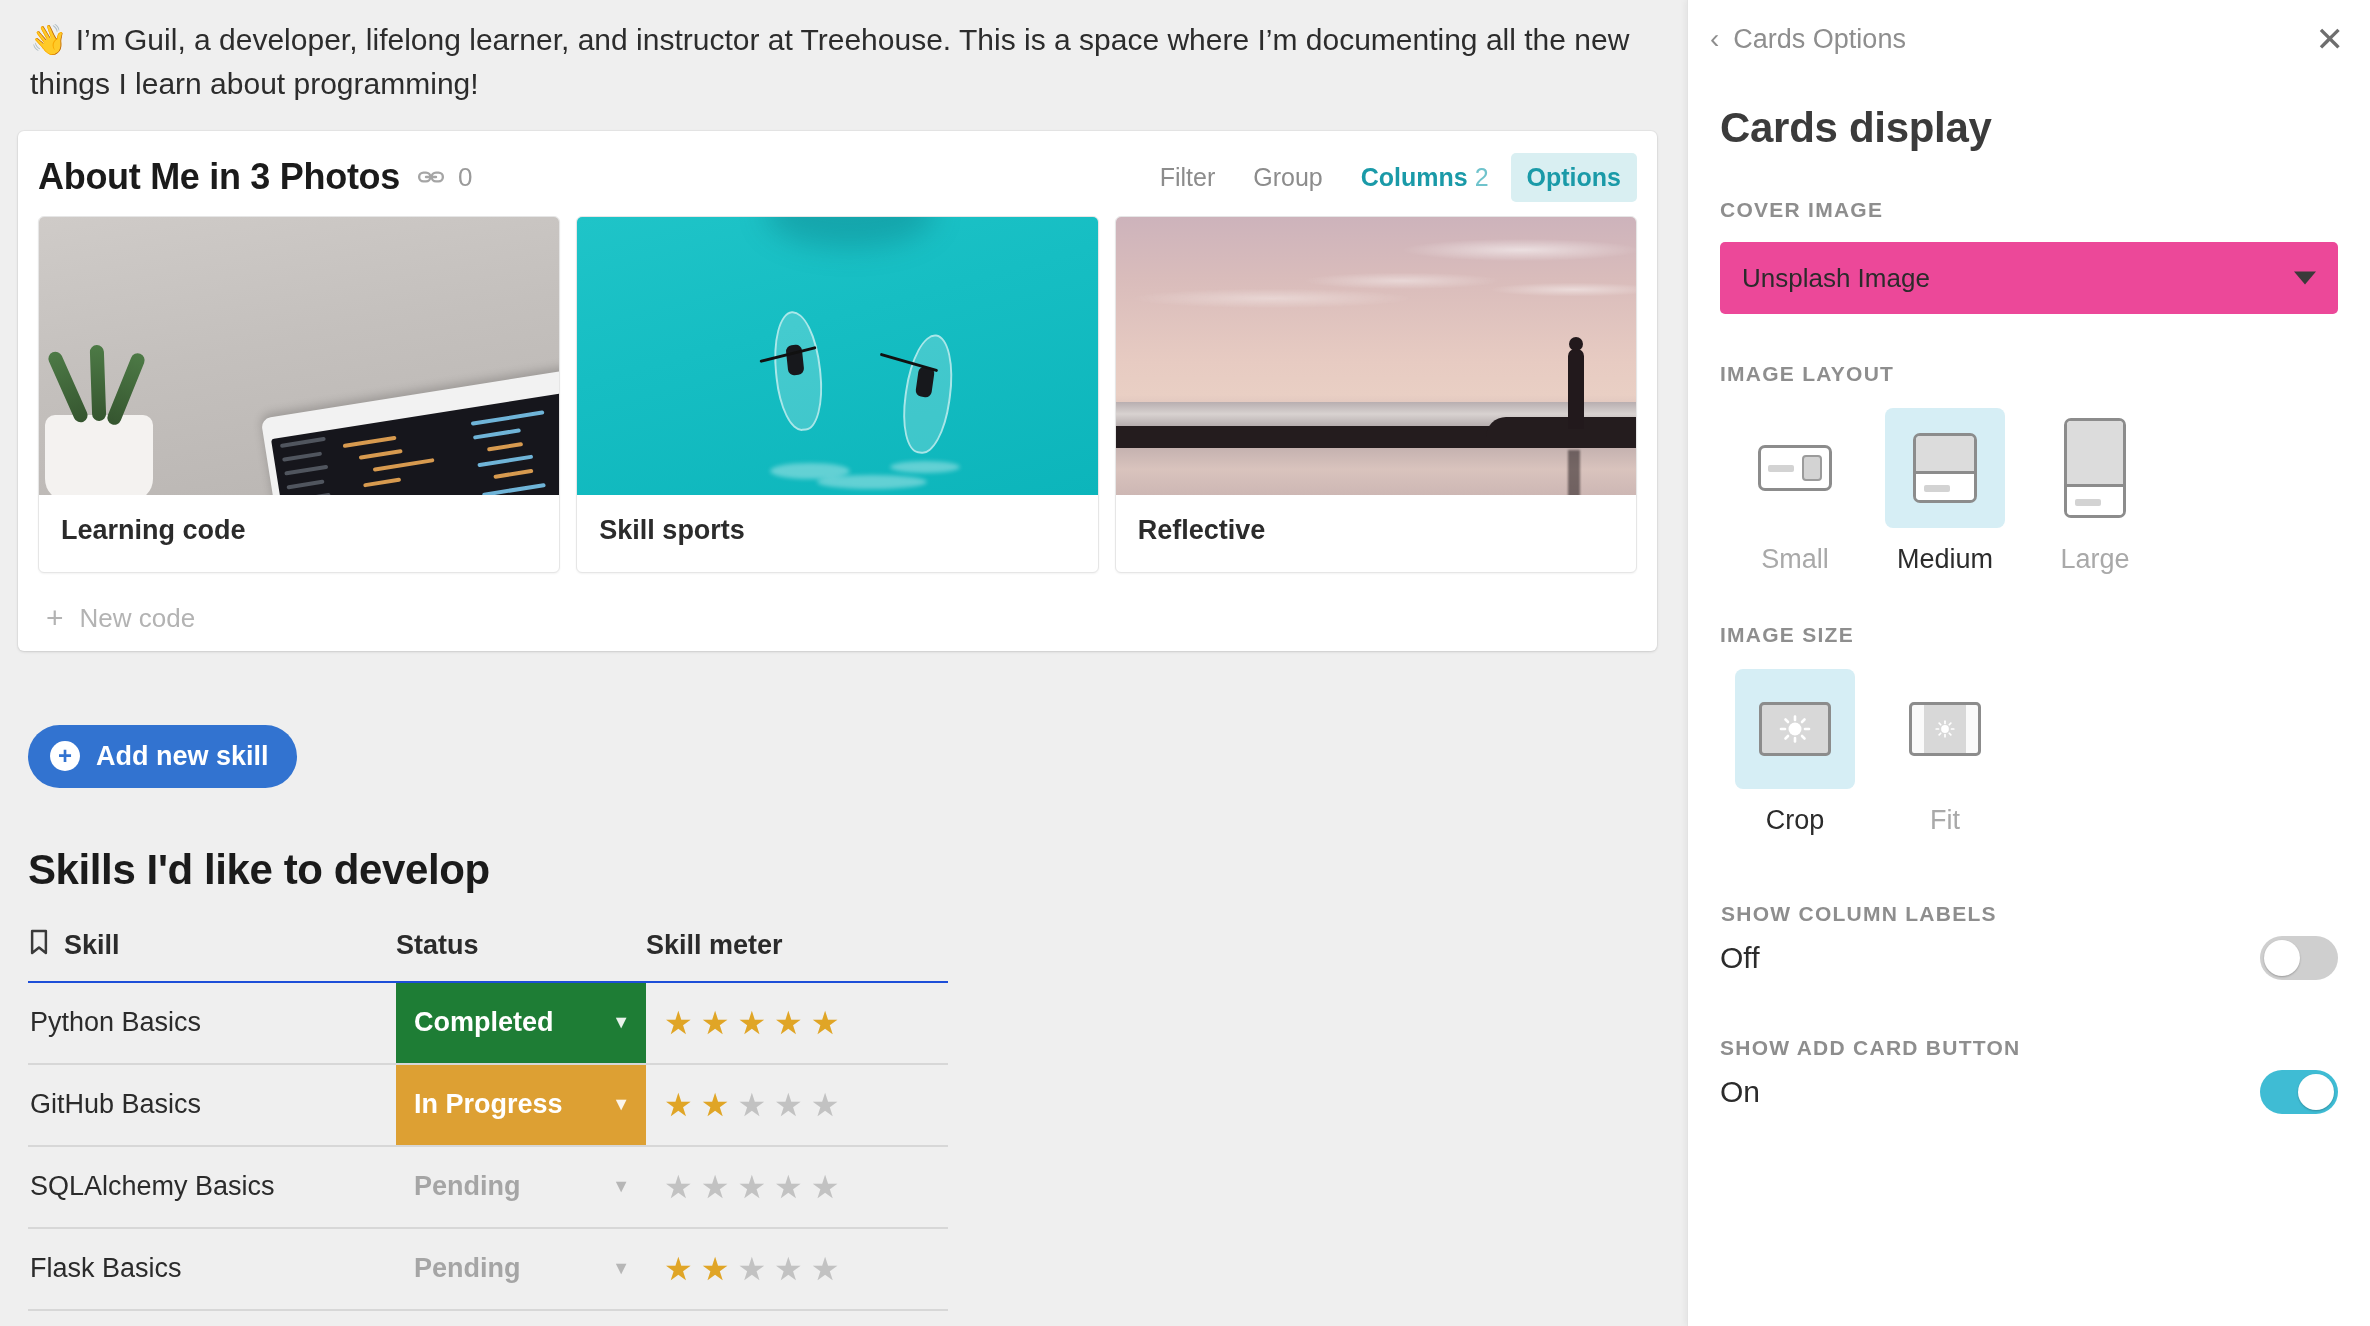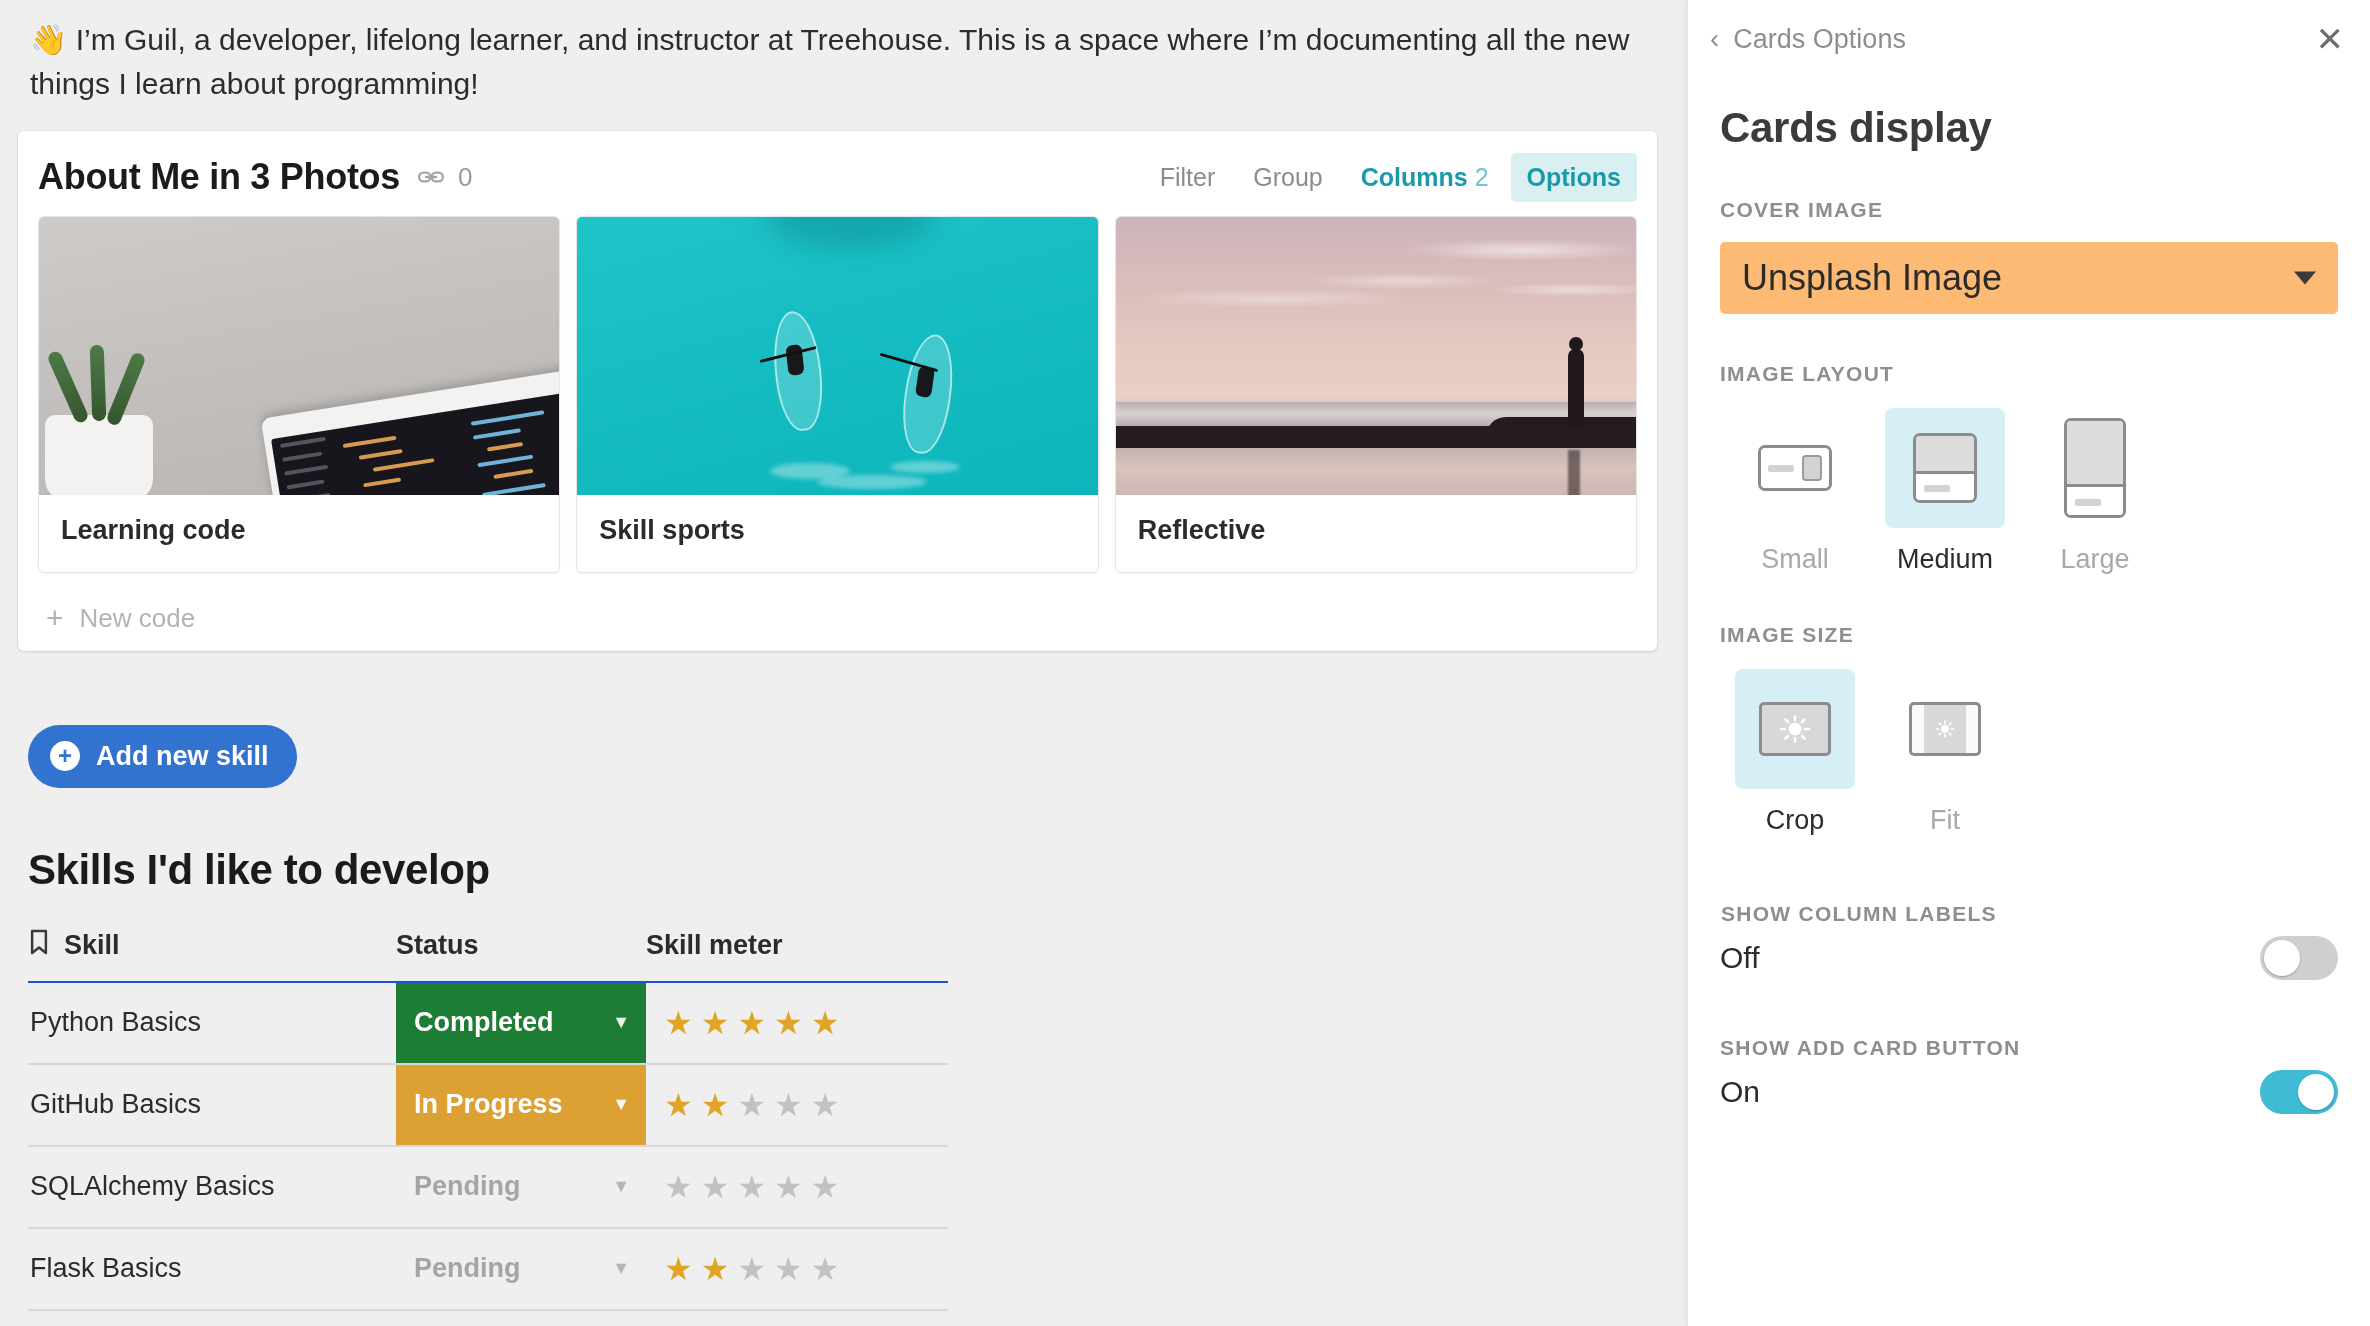--- a/index.html
+++ b/index.html
@@ -240,26 +240,26 @@
     font-size: 42px; font-weight:700; color:#3b3b3b; letter-spacing:-.3px;
   }
   .section-label {
     margin: 0 0 0 32px;
     font-size: 21px; font-weight:700; letter-spacing: .06em;
     color:#8e8e8e; text-transform:uppercase;
   }
   .sel-wrap { margin: 20px 32px 0 32px; }
   .select-box {
     position:relative;
-    background:#fdba74;
+    background:#ec4899;
     border-radius: 5px;
     height: 72px;
     display:flex; align-items:center;
     padding: 0 22px;
-    font-size: 36px; color:#2b2b2b;
+    font-size: 26px; color:#2b2b2b;
     cursor:pointer;
   }
   .select-caret {
     position:absolute; right: 22px; top:50%; transform:translateY(-50%);
     width:0;height:0;border-left:11px solid transparent;border-right:11px solid transparent;
     border-top: 13px solid #3a3a3a;
   }
 
   .opt-row { display:flex; margin: 22px 8px 0 32px; }
   .opt {

